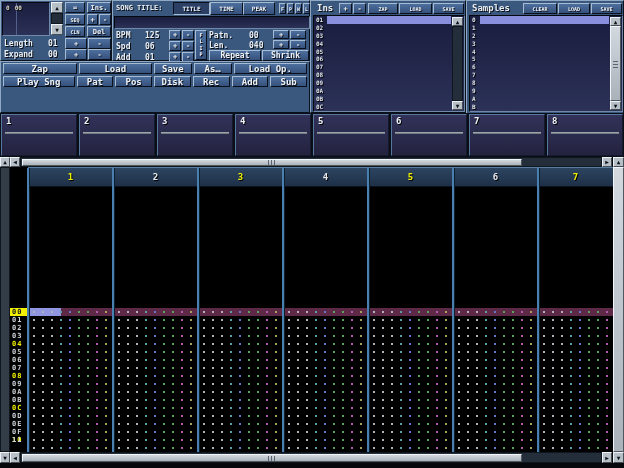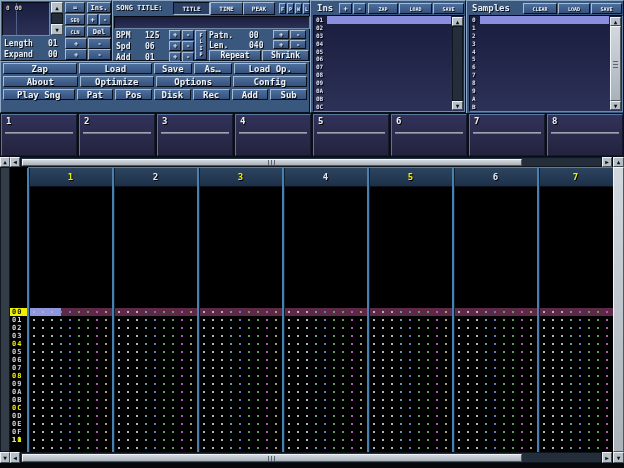--- a/index.html
+++ b/index.html
@@ -125,26 +125,20 @@
       <div class="btn" style="left: 177px; top: 39px; width: 16px; height: 9px; font-size: 7px;">-</div>
     </div>
 
   <div class="panel" id="menu-panel" style="left:0;top:61px;width:310px;height:52px;">
       <div class="mrow">
         <div class="fbtn" style="flex: 2 1 0%;">Zap</div>
         <div class="fbtn" style="flex: 2 1 0%;">Load</div>
         <div class="fbtn" style="flex: 1 1 0%;">Save</div>
         <div class="fbtn" style="flex: 1 1 0%;">As…</div>
         <div class="fbtn" style="flex: 2 1 0%;">Load Op.</div>
-      </div>
-      <div class="mrow">
-        <div class="fbtn" style="flex: 2 1 0%;">About</div>
-        <div class="fbtn" style="flex: 2 1 0%;">Optimize</div>
-        <div class="fbtn" style="flex: 2 1 0%;">Options</div>
-        <div class="fbtn" style="flex: 2 1 0%;">Config</div>
       </div>
       <div class="mrow">
         <div class="fbtn" style="flex: 2 1 0%;">Play Sng</div>
         <div class="fbtn" style="flex: 1 1 0%;">Pat</div>
         <div class="fbtn" style="flex: 1 1 0%;">Pos</div>
         <div class="fbtn" style="flex: 1 1 0%;">Disk</div>
         <div class="fbtn" style="flex: 1 1 0%;">Rec</div>
         <div class="fbtn" style="flex: 1 1 0%;">Add</div>
         <div class="fbtn" style="flex: 1 1 0%;">Sub</div>
       </div>

